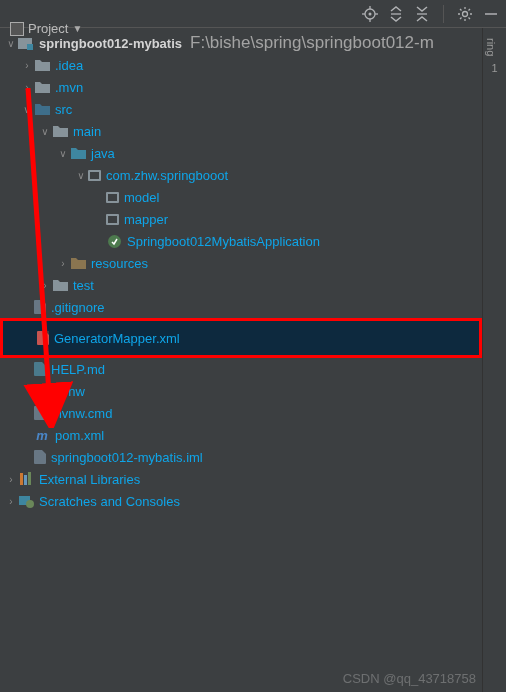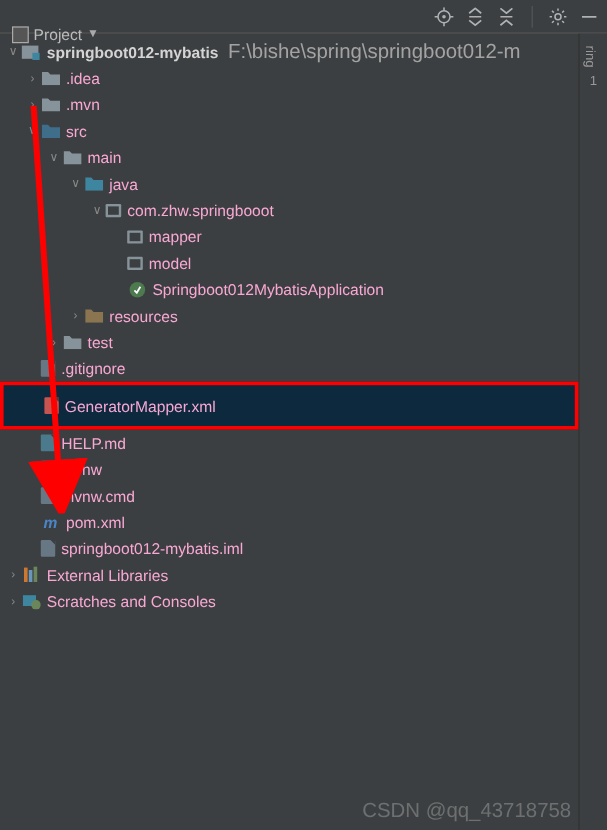--- a/index.html
+++ b/index.html
@@ -69,36 +69,36 @@
       border-radius: 1px; position: relative;
     }
     .file-icon::before {
       content: ''; position: absolute; top: 0; right: 0;
       border-style: solid; border-width: 0 4px 4px 0;
       border-color: transparent #3c3f41 transparent transparent;
     }
     .xml-icon { background: #c75450; }
     .md-icon { background: #4a7a8c; }
     .pom-icon { color: #4a86c7; font-weight: bold; font-style: italic; font-size: 13px; }
-    .label { color: #f9a8d4; }
+    .label { color: #0ea5e9; }
     .label.bold { font-weight: bold; color: #d4d4d4; text-align: center; }
     .path-label { color: #a3a3a3; margin-left: 8px; font-size: 17px; }
     .ind-0 { padding-left: 4px; }
     .ind-1 { padding-left: 20px; }
     .ind-2 { padding-left: 38px; }
     .ind-3 { padding-left: 56px; }
     .ind-4 { padding-left: 74px; }
     .ind-5 { padding-left: 92px; }
     .arrow-annotation {
       position: absolute; top: 60px; left: 20px;
       pointer-events: none; z-index: 10;
     }
     .watermark {
       position: absolute; bottom: 6px; right: 30px;
-      color: rgba(200,200,200,0.35); font-size: 17px;
+      color: rgba(200,200,200,0.35); font-size: 13px;
     }
   </style>
 </head>
 <body>
 
 <div class="toolbar">
   <div class="toolbar-left">
     <div class="project-btn">
       <span class="project-icon"></span>
       <span>Project</span>
@@ -214,27 +214,27 @@
 
   <div class="row ind-4">
     <span class="chevron">∨</span>
     <span class="node-icon folder-icon pkg"></span>
     <span class="label">com.zhw.springbooot</span>
   </div>
 
   <div class="row ind-5">
     <span class="chevron empty">›</span>
     <span class="node-icon folder-icon pkg"></span>
+    <span class="label">model</span>
+  </div>
+
+  <div class="row ind-5">
+    <span class="chevron empty">›</span>
+    <span class="node-icon folder-icon pkg"></span>
     <span class="label">mapper</span>
-  </div>
-
-  <div class="row ind-5">
-    <span class="chevron empty">›</span>
-    <span class="node-icon folder-icon pkg"></span>
-    <span class="label">model</span>
   </div>
 
   <div class="row ind-5">
     <span class="chevron empty">›</span>
     <span class="node-icon">
       <svg width="15" height="15" viewBox="0 0 15 15">
           <circle cx="7.5" cy="7.5" r="6.5" fill="#4d7a4e"></circle>
           <path d="M5 8 L7 10 L10 5" stroke="#fff" stroke-width="1.5" fill="none"></path>
         </svg>
     </span>

